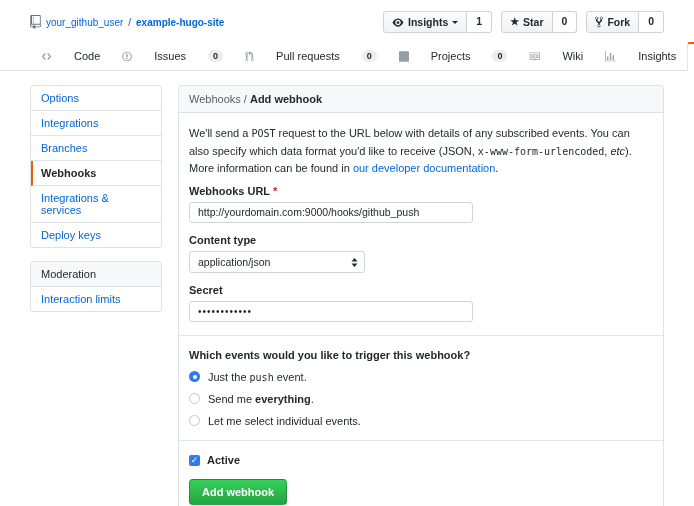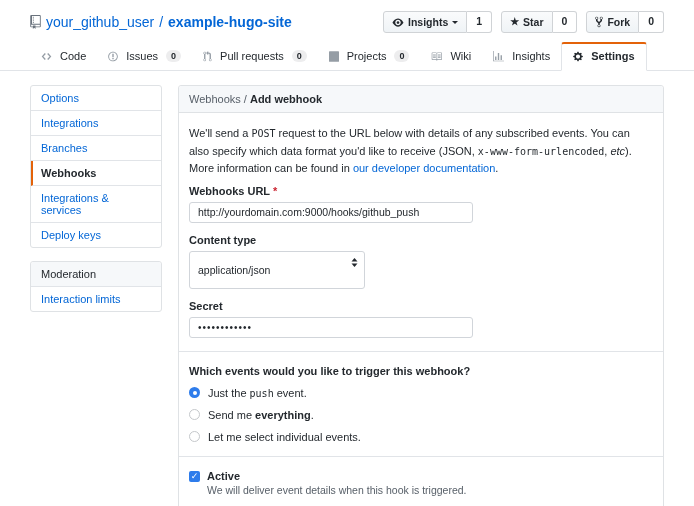--- a/index.html
+++ b/index.html
@@ -8,40 +8,40 @@
     width:694px; height:506px; overflow:hidden;
     background:#ffffff; color:#24292e;
     font-family:"Liberation Sans", sans-serif;
     font-size:11px;
   }
   a { color:#0366d6; text-decoration:none; }
   code { font-family:"DejaVu Sans Mono", monospace; font-size:10px; }
 
   
   .pagehead { display:flex; justify-content:space-between; align-items:center; padding:11px 30px 6px; }
-  .repo-title { font-size:14px; display:flex; align-items:center; gap:5px; color:#0366d6; }
+  .repo-title { font-size:10px; display:flex; align-items:center; gap:5px; color:#0366d6; }
   .repo-title .sep { color:#0366d6; }
   .repo-title .repo-name { font-weight:700; }
   .repo-icon svg { display:block; fill:#6a737d; }
   .actions { display:flex; gap:9px; }
   .btn-group { display:flex; font-size:10.5px; font-weight:600; color:#24292e; line-height:1; }
   .btn-main {
     display:flex; align-items:center; gap:4px; padding:4px 8px;
     background:linear-gradient(#fafbfc,#eff3f6);
     border:1px solid #d0d3d6; border-radius:3px 0 0 3px; cursor:pointer;
   }
   .btn-main svg { fill:#24292e; display:block; }
   .social-count { padding:4px 9px; background:#fff; border:1px solid #d0d3d6; border-left:0; border-radius:0 3px 3px 0; cursor:pointer; }
   .caret { width:0; height:0; border:3px solid transparent; border-top-color:#24292e; margin-top:3px; }
   .star-glyph { font-size:10px; line-height:1; }
 
   
   .reponav { display:flex; align-items:flex-end; padding:0 30px; border-bottom:1px solid #e1e4e8; margin-top:3px; }
   .reponav-item {
-    display:flex; align-items:center; gap:8px;
+    display:flex; align-items:center; gap:22px;
     padding:7px 11px 8px; color:#24292e; cursor:pointer; white-space:nowrap;
   }
   .reponav-item svg { fill:#959da5; display:block; }
   .reponav-item.selected {
     background:#fff; font-weight:600;
     border:1px solid #e1e4e8; border-top:2px solid #e36209; border-bottom:1px solid #fff;
     border-radius:3px 3px 0 0; margin-bottom:-1px; padding-top:6px;
   }
   .reponav-item.selected svg { fill:#24292e; }
   .counter {
@@ -91,21 +91,21 @@
     width:284px; height:21px; padding:2px 8px; font-size:10.5px;
     font-family:"Liberation Sans", sans-serif;
     border:1px solid #d1d5da; border-radius:3px; color:#24292e; background:#fff;
     outline:none; display:block;
   }
   .secret-input { letter-spacing:1px; font-size:10px; }
 
   .select-wrap { position:relative; width:176px; }
   .select-wrap select {
     -webkit-appearance:none; appearance:none;
-    width:100%; height:38px; padding:2px 20px 2px 8px; font-size:10.5px;
+    width:100%; height:22px; padding:2px 20px 2px 8px; font-size:10.5px;
     font-family:"Liberation Sans", sans-serif;
     border:1px solid #d1d5da; border-radius:3px; background:#fff; color:#24292e;
     outline:none; cursor:pointer;
   }
   .select-arrows { position:absolute; right:7px; top:7px; pointer-events:none; }
   .select-arrows svg { display:block; fill:#24292e; }
 
   .divider { border:0; border-top:1px solid #e1e4e8; margin:13px -10px; }
 
   .events-heading { font-weight:700; margin:0 0 3px; }
@@ -312,18 +312,17 @@
         <span class="radio off"></span>
         <span>Let me select individual events.</span>
       </div>
 
       <hr class="divider">
 
       <div class="checkbox-row">
         <span class="checkbox">✓</span>
         <span class="active-label">Active</span>
       </div>
-      <div class="active-desc">We will deliver event details when this hook is triggered.</div>
 
       <button class="submit-btn">Add webhook</button>
     </div>
   </section>
 </div>
 
 </body></html>

